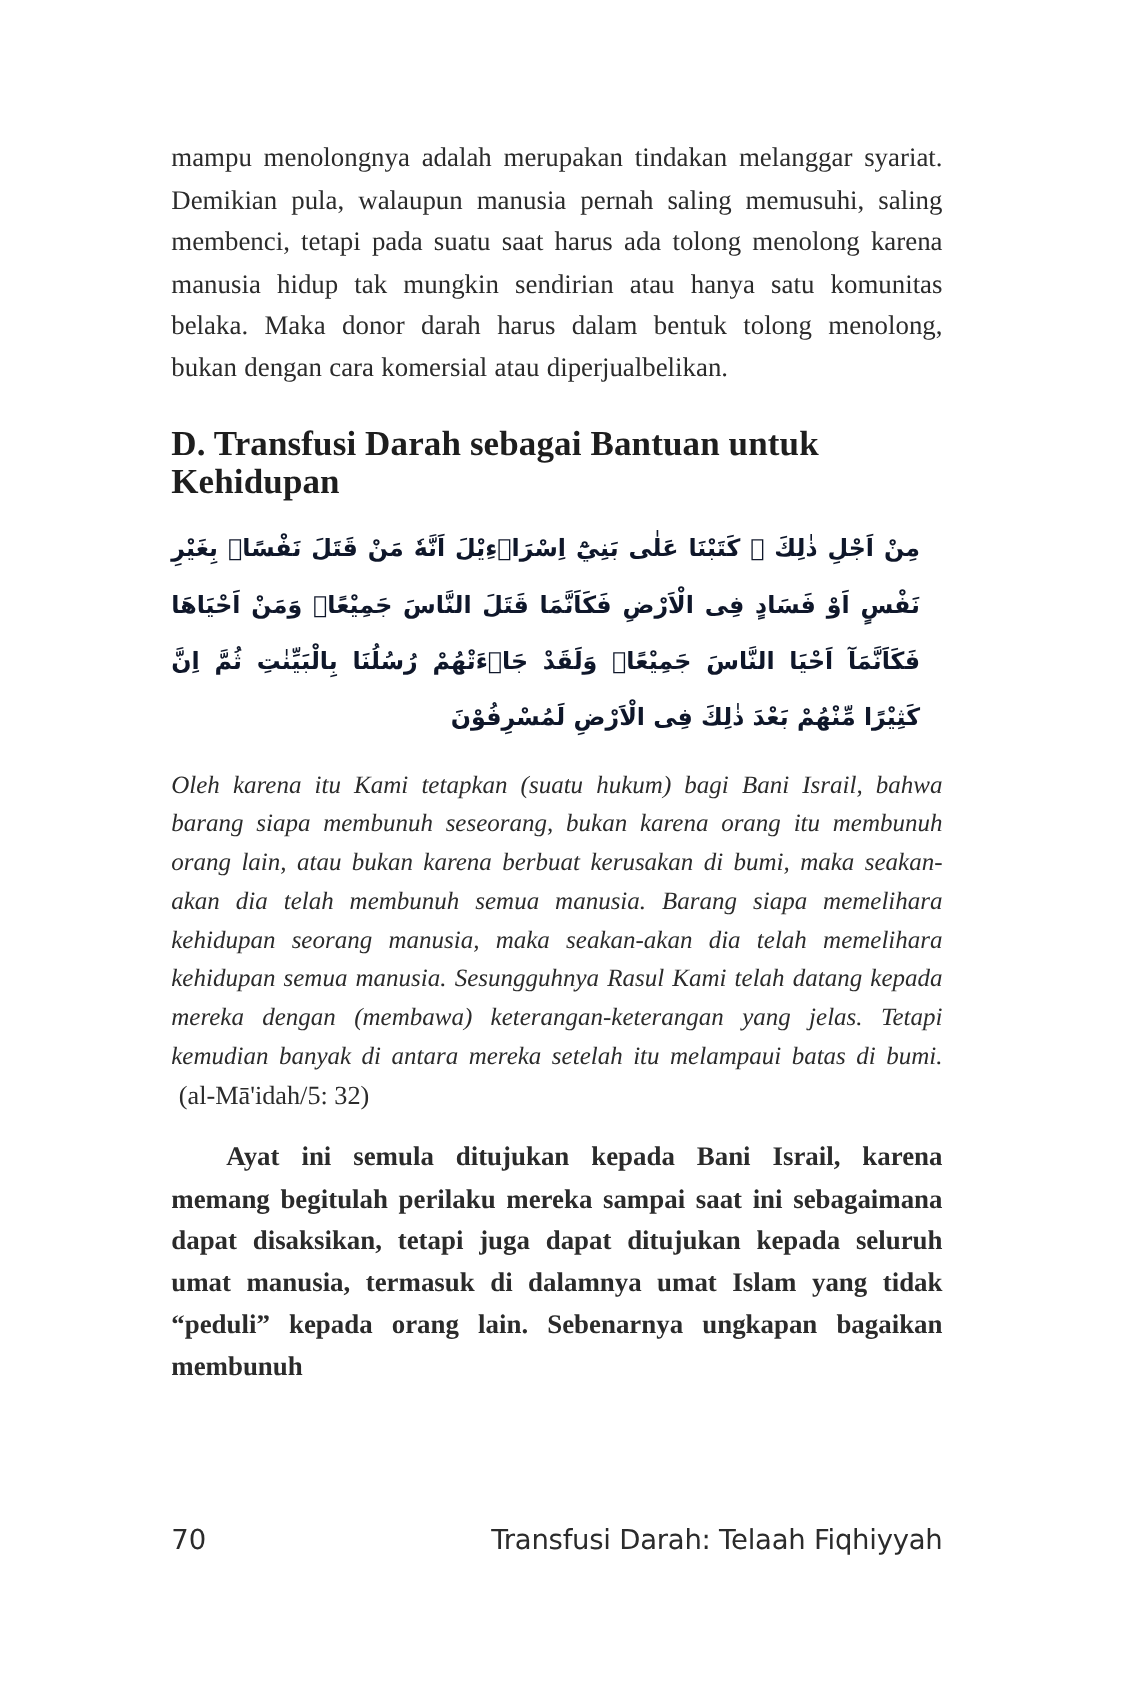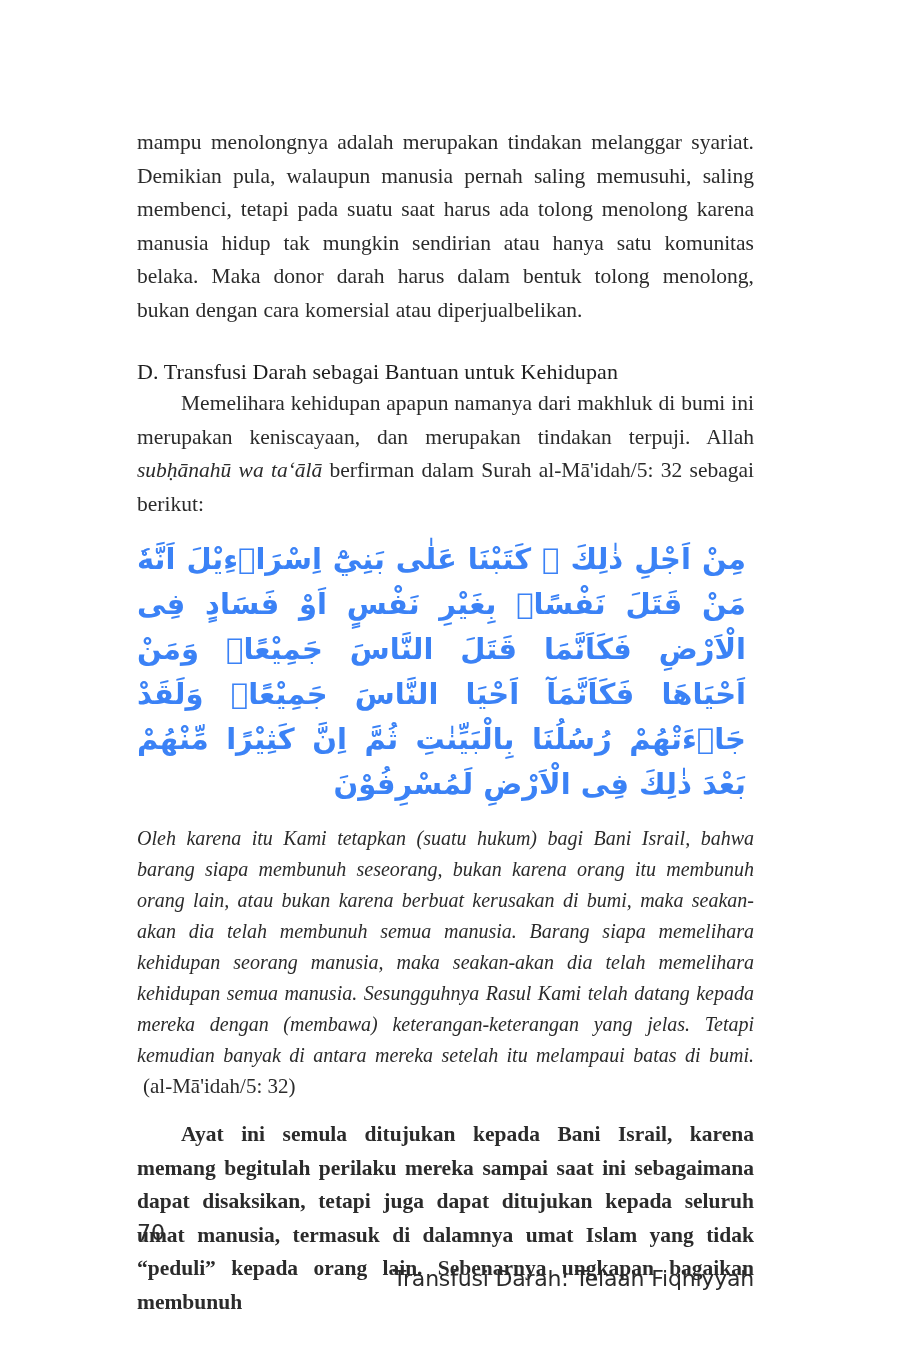--- a/index.html
+++ b/index.html
@@ -24,41 +24,41 @@
   .para {
     margin: 0;
     font-size: 21.5px;
     line-height: 33.5px;
     text-align: justify;
     text-align-last: left;
     hyphens: manual;
     word-spacing: 0.5px;
   }
   .indent { text-indent: 44px; }
-  .para-top { margin-top: 16px; }
+  .para-top { margin-top: 0; }
   .heading {
     margin: 30px 0 0 0;
-    font-size: 22px;
+    font-size: 28px;
     line-height: 30px;
-    font-weight: normal;
+    font-weight: bold;
     color: #1e1e1e;
     letter-spacing: 0.1px;
   }
   .para-intro { margin-top: 0px; }
   .ital { font-style: italic; }
 
   .arabic {
-    margin: 16px 8px 0 0;
+    margin: 16px 18px 0 0;
     direction: rtl;
     font-family: "DejaVu Sans", sans-serif;
-    font-size: 29px;
+    font-size: 19px;
     line-height: 45px;
     text-align: justify;
     text-align-last: right;
-    color: #3b82f6;
+    color: #0f172a;
     font-weight: bold;
   }
 
   .translation {
     margin: 16px 0 0 0;
     font-size: 20px;
     line-height: 31px;
     font-style: italic;
     text-align: justify;
     text-align-last: left;
@@ -85,33 +85,31 @@
   .footer .page-num {
     position: absolute;
     left: 0;
     top: 0;
   }
   .footer .running-title {
     position: absolute;
     right: 0;
     top: 0;
     letter-spacing: -0.2px;
-    margin-top: 46px;
   }
 </style>
 </head>
 <body>
 
 <div class="page">
 
   <p class="para para-top">mampu menolongnya adalah merupakan tindakan melanggar syariat. Demikian pula, walaupun manusia pernah saling memusuhi, saling membenci, tetapi pada suatu saat harus ada tolong menolong karena manusia hidup tak mungkin sendiri­an atau hanya satu komunitas belaka. Maka donor darah harus dalam bentuk tolong menolong, bukan dengan cara komersial atau diperjualbelikan.</p>
 
   <h2 class="heading">D. Transfusi Darah sebagai Bantuan untuk Kehidupan</h2>
 
-  <p class="para indent para-intro"><span>Memelihara kehidupan apapun namanya dari makhluk di bumi ini merupakan keniscayaan, dan merupakan tindakan terpuji. Allah </span><span class="ital">subḥānahū wa ta‘ālā</span><span> berfirman dalam Surah al-Mā'idah/5: 32 sebagai berikut:</span></p>
 
   <p class="arabic" lang="ar">مِنْ اَجْلِ ذٰلِكَ ۛ كَتَبْنَا عَلٰى بَنِيْٓ اِسْرَاۤءِيْلَ اَنَّهٗ مَنْ قَتَلَ نَفْسًاۢ بِغَيْرِ نَفْسٍ اَوْ فَسَادٍ فِى الْاَرْضِ فَكَاَنَّمَا قَتَلَ النَّاسَ جَمِيْعًاۗ وَمَنْ اَحْيَاهَا فَكَاَنَّمَآ اَحْيَا النَّاسَ جَمِيْعًاۗ وَلَقَدْ جَاۤءَتْهُمْ رُسُلُنَا بِالْبَيِّنٰتِ ثُمَّ اِنَّ كَثِيْرًا مِّنْهُمْ بَعْدَ ذٰلِكَ فِى الْاَرْضِ لَمُسْرِفُوْنَ</p>
 
   <p class="translation"><span>Oleh karena itu Kami tetapkan (suatu hukum) bagi Bani Israil, bahwa barang siapa membunuh seseorang, bukan karena orang itu membunuh orang lain, atau bukan karena berbuat kerusakan di bumi, maka seakan-akan dia telah membunuh semua manusia. Barang siapa memelihara kehidupan seorang manusia, maka seakan-akan dia telah memelihara kehidupan semua manusia. Sesungguhnya Rasul Kami telah datang kepada mereka dengan (membawa) keterangan-keterangan yang jelas. Tetapi kemudian banyak di antara mereka setelah itu melampaui batas di bumi.</span><span class="ref">(al-Mā'idah/5: 32)</span></p>
 
   <p class="para indent para-after">Ayat ini semula ditujukan kepada Bani Israil, karena memang begitulah perilaku mereka sampai saat ini sebagaimana dapat di­saksikan, tetapi juga dapat ditujukan kepada seluruh umat ma­nusia, termasuk di dalamnya umat Islam yang tidak “peduli” kepada orang lain. Sebenarnya ungkapan bagaikan membunuh</p>
 
 </div>
 
 <div class="footer">

